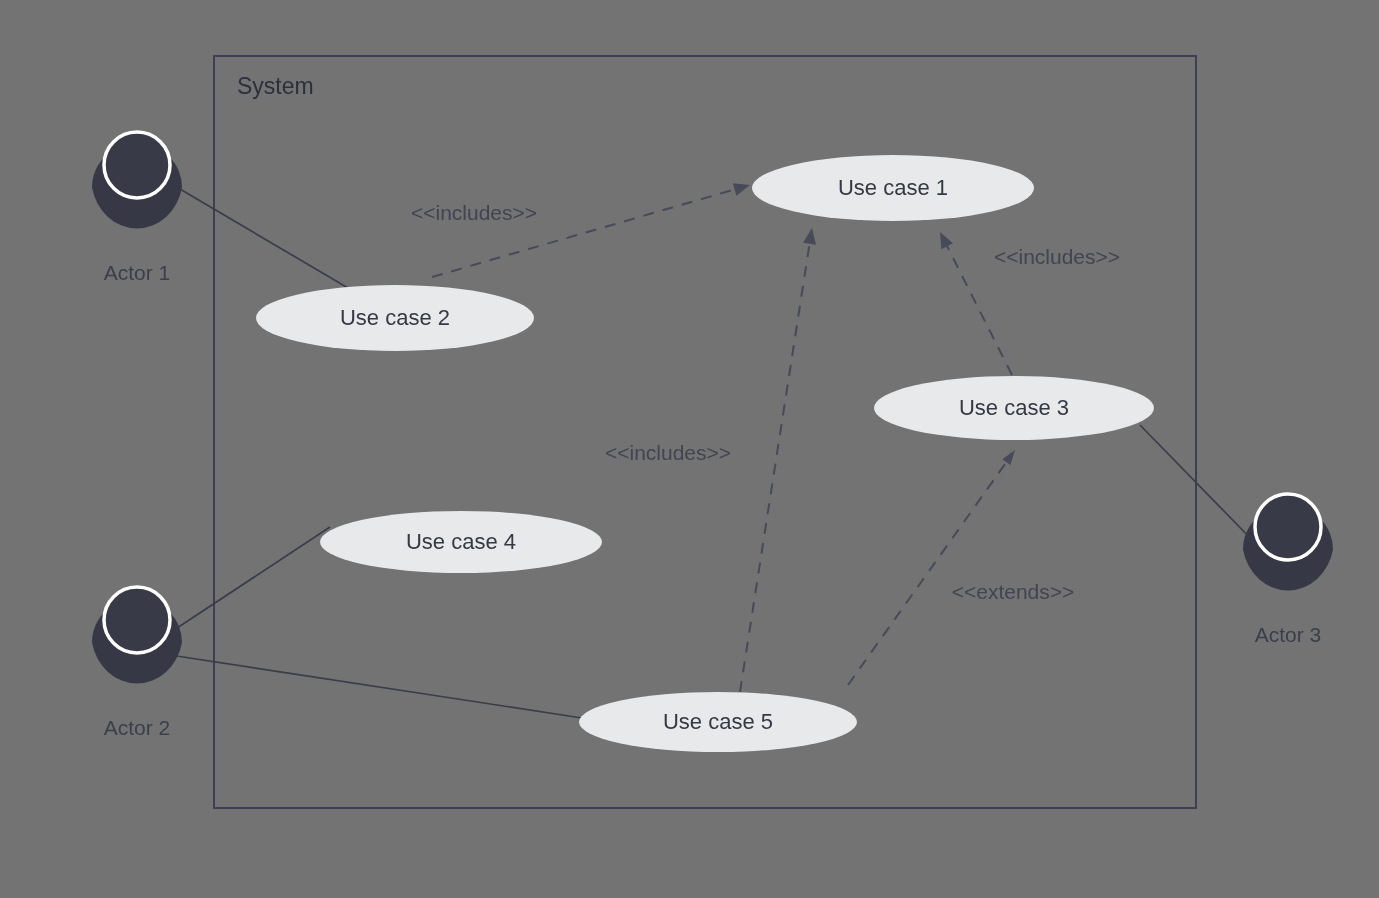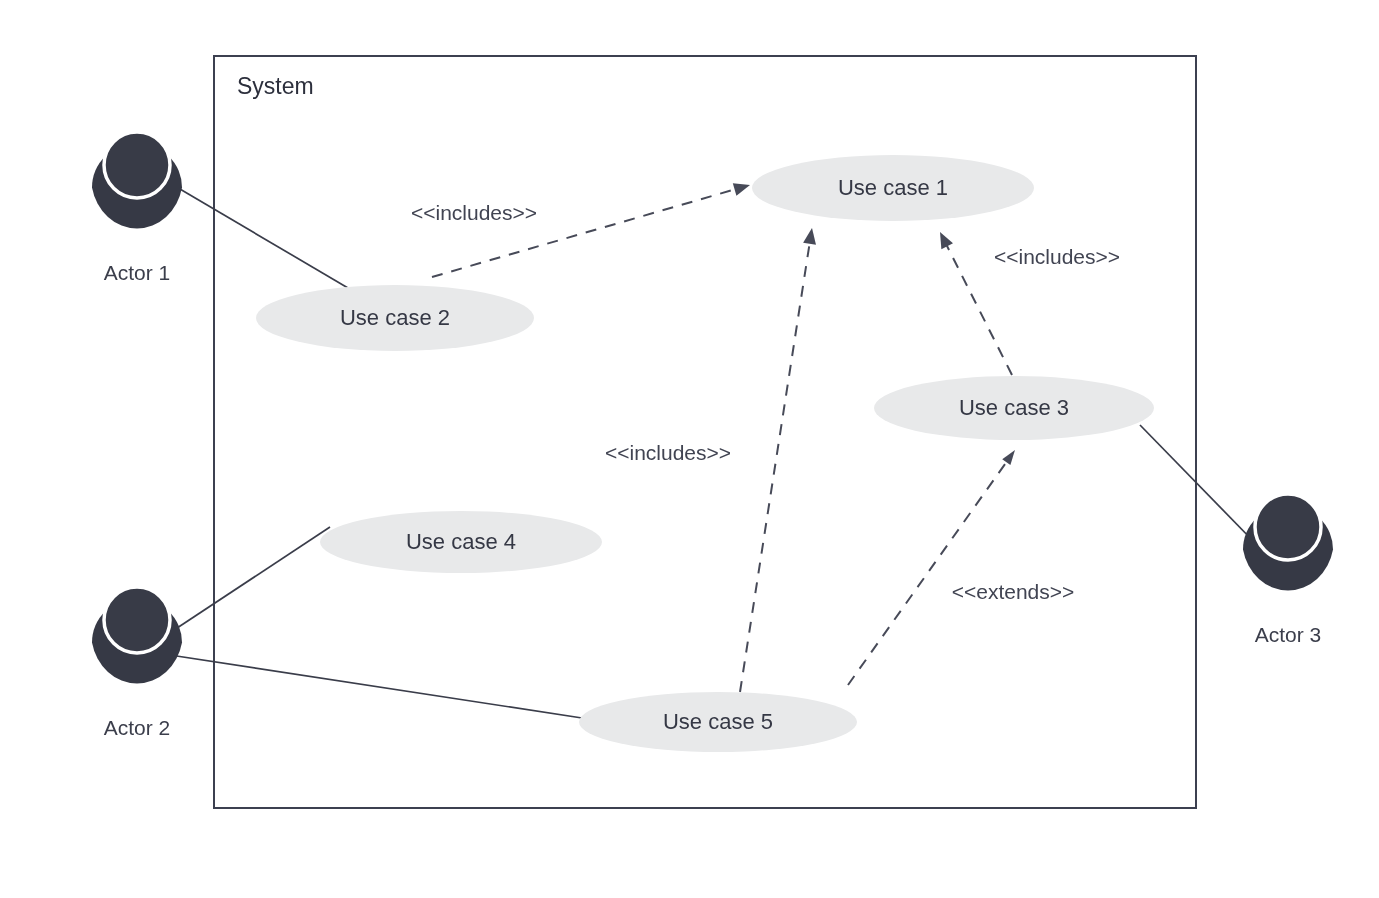--- a/index.html
+++ b/index.html
@@ -11,21 +11,21 @@
   body {
     width: 1379px;
     height: 898px;
     overflow: hidden;
     font-family: "Liberation Sans", sans-serif;
   }
   #canvas {
     position: relative;
     width: 1379px;
     height: 898px;
-    background: #ffffff;
+    background: #737373;
     text-decoration: underline;
   }
   #diagram-svg {
     position: absolute;
     top: 0;
     left: 0;
     width: 1379px;
     height: 898px;
     display: block;
   }

